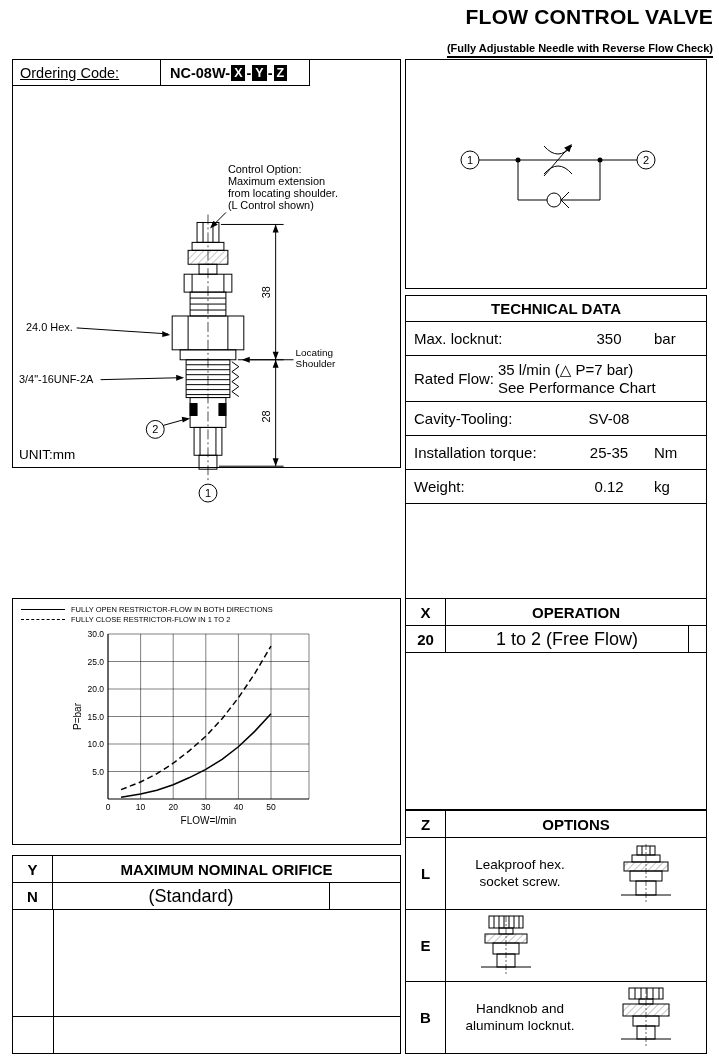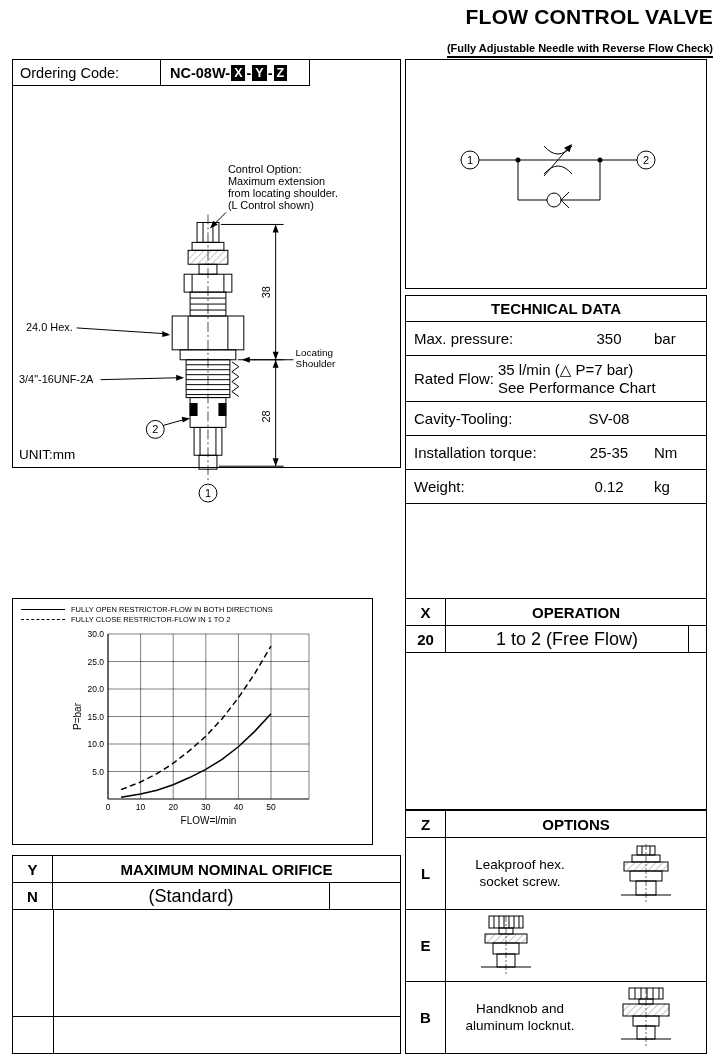--- a/index.html
+++ b/index.html
@@ -8,21 +8,21 @@
   #page { position:relative; width:719px; height:1060px; background:#fff; overflow:hidden; }
 
   .title-block { position:absolute; top:5px; right:6px; text-align:right; }
   .doc-title { font-size:21px; font-weight:700; letter-spacing:.2px; }
   .doc-subtitle { font-size:11px; font-weight:700; border-bottom:2px solid #000; padding-bottom:2px; margin-top:13px; }
 
   .panel { position:absolute; border:1px solid #000; background:#fff; }
 
   
   .ordering-box { position:absolute; left:12px; top:59px; width:298px; height:27px; border:1px solid #000; display:flex; background:#fff; z-index:3; }
-  .ordering-label { width:148px; border-right:1px solid #000; display:flex; align-items:center; padding-left:7px; font-size:14.5px; }
+  .ordering-label { width:148px; border-right:1px solid #000; display:flex; align-items:center; padding-left:7px; font-size:14.5px;text-decoration:underline; }
   .ordering-code { flex:1; display:flex; align-items:center; padding-left:9px; font-size:14.5px; font-weight:700; }
   .code-box { background:#000; color:#fff; padding:0 3px; margin:0 1px; font-size:12.5px; line-height:16px; font-weight:700; }
 
   
   .left-panel { left:12px; top:59px; width:389px; height:409px; }
   .valve-svg { position:absolute; left:0; top:28px; width:387px; height:452px; }
   .unit-label { position:absolute; left:6px; bottom:5px; font-size:13.5px; }
 
   
   .symbol-panel { left:405px; top:59px; width:302px; height:230px; }
@@ -54,21 +54,21 @@
   .y-hline { position:absolute; left:0; right:0; top:106px; height:1px; background:#000; }
 
   .z-panel { left:405px; top:810px; width:302px; height:244px; display:flex; flex-direction:column; }
   .z-row { display:flex; flex:1; border-bottom:1px solid #000; }
   .z-row:last-child { border-bottom:none; }
   .z-desc { flex:1; display:flex; flex-direction:column; justify-content:center; padding-left:8px; font-size:13.5px; line-height:1.2;align-items:center; }
   .z-icon { width:120px; display:flex; align-items:center; justify-content:center; }
   .z-icon svg { width:110px; height:64px; }
 
   
-  .chart-panel { left:12px; top:598px; width:361px; height:247px; }
+  .chart-panel { left:12px; top:598px; width:389px; height:247px; }
   #chart-svg { position:absolute; left:0; top:0; width:387px; height:245px; }
   .legend { position:absolute; left:8px; top:5px; z-index:2; }
   .legend-row { display:flex; align-items:center; height:10px; }
   .legend-line { width:44px; margin-right:6px; }
   .legend-line.solid { border-top:1.5px solid #000; }
   .legend-line.dashedline { border-top:1.5px dashed #000; }
   .legend-text { font-size:7.5px; white-space:nowrap; }
 
   
   svg text { fill:#000; stroke:none; }
@@ -220,21 +220,21 @@
       <circle cx="112" cy="100" r="2.5" class="fillb"></circle>
       <circle cx="194" cy="100" r="2.5" class="fillb"></circle>
       <text x="64" y="104" text-anchor="middle" class="lbl">1</text>
       <text x="240" y="104" text-anchor="middle" class="lbl">2</text>
     </svg>
   </div>
 
   <div class="panel td-panel">
     <div class="td-title">TECHNICAL DATA</div>
     <div class="td-row h34">
-      <span class="td-label">Max. pressure:</span>
+      <span class="td-label">Max. locknut:</span>
       <span class="td-value">350</span>
       <span class="td-unit">bar</span>
     </div>
     <div class="td-row-flow h46">
       <span class="td-label">Rated Flow:</span>
       <span class="td-flow-lines">
         <span>35 l/min (△ P=7 bar)</span>
         <span>See Performance Chart</span>
       </span>
     </div>

